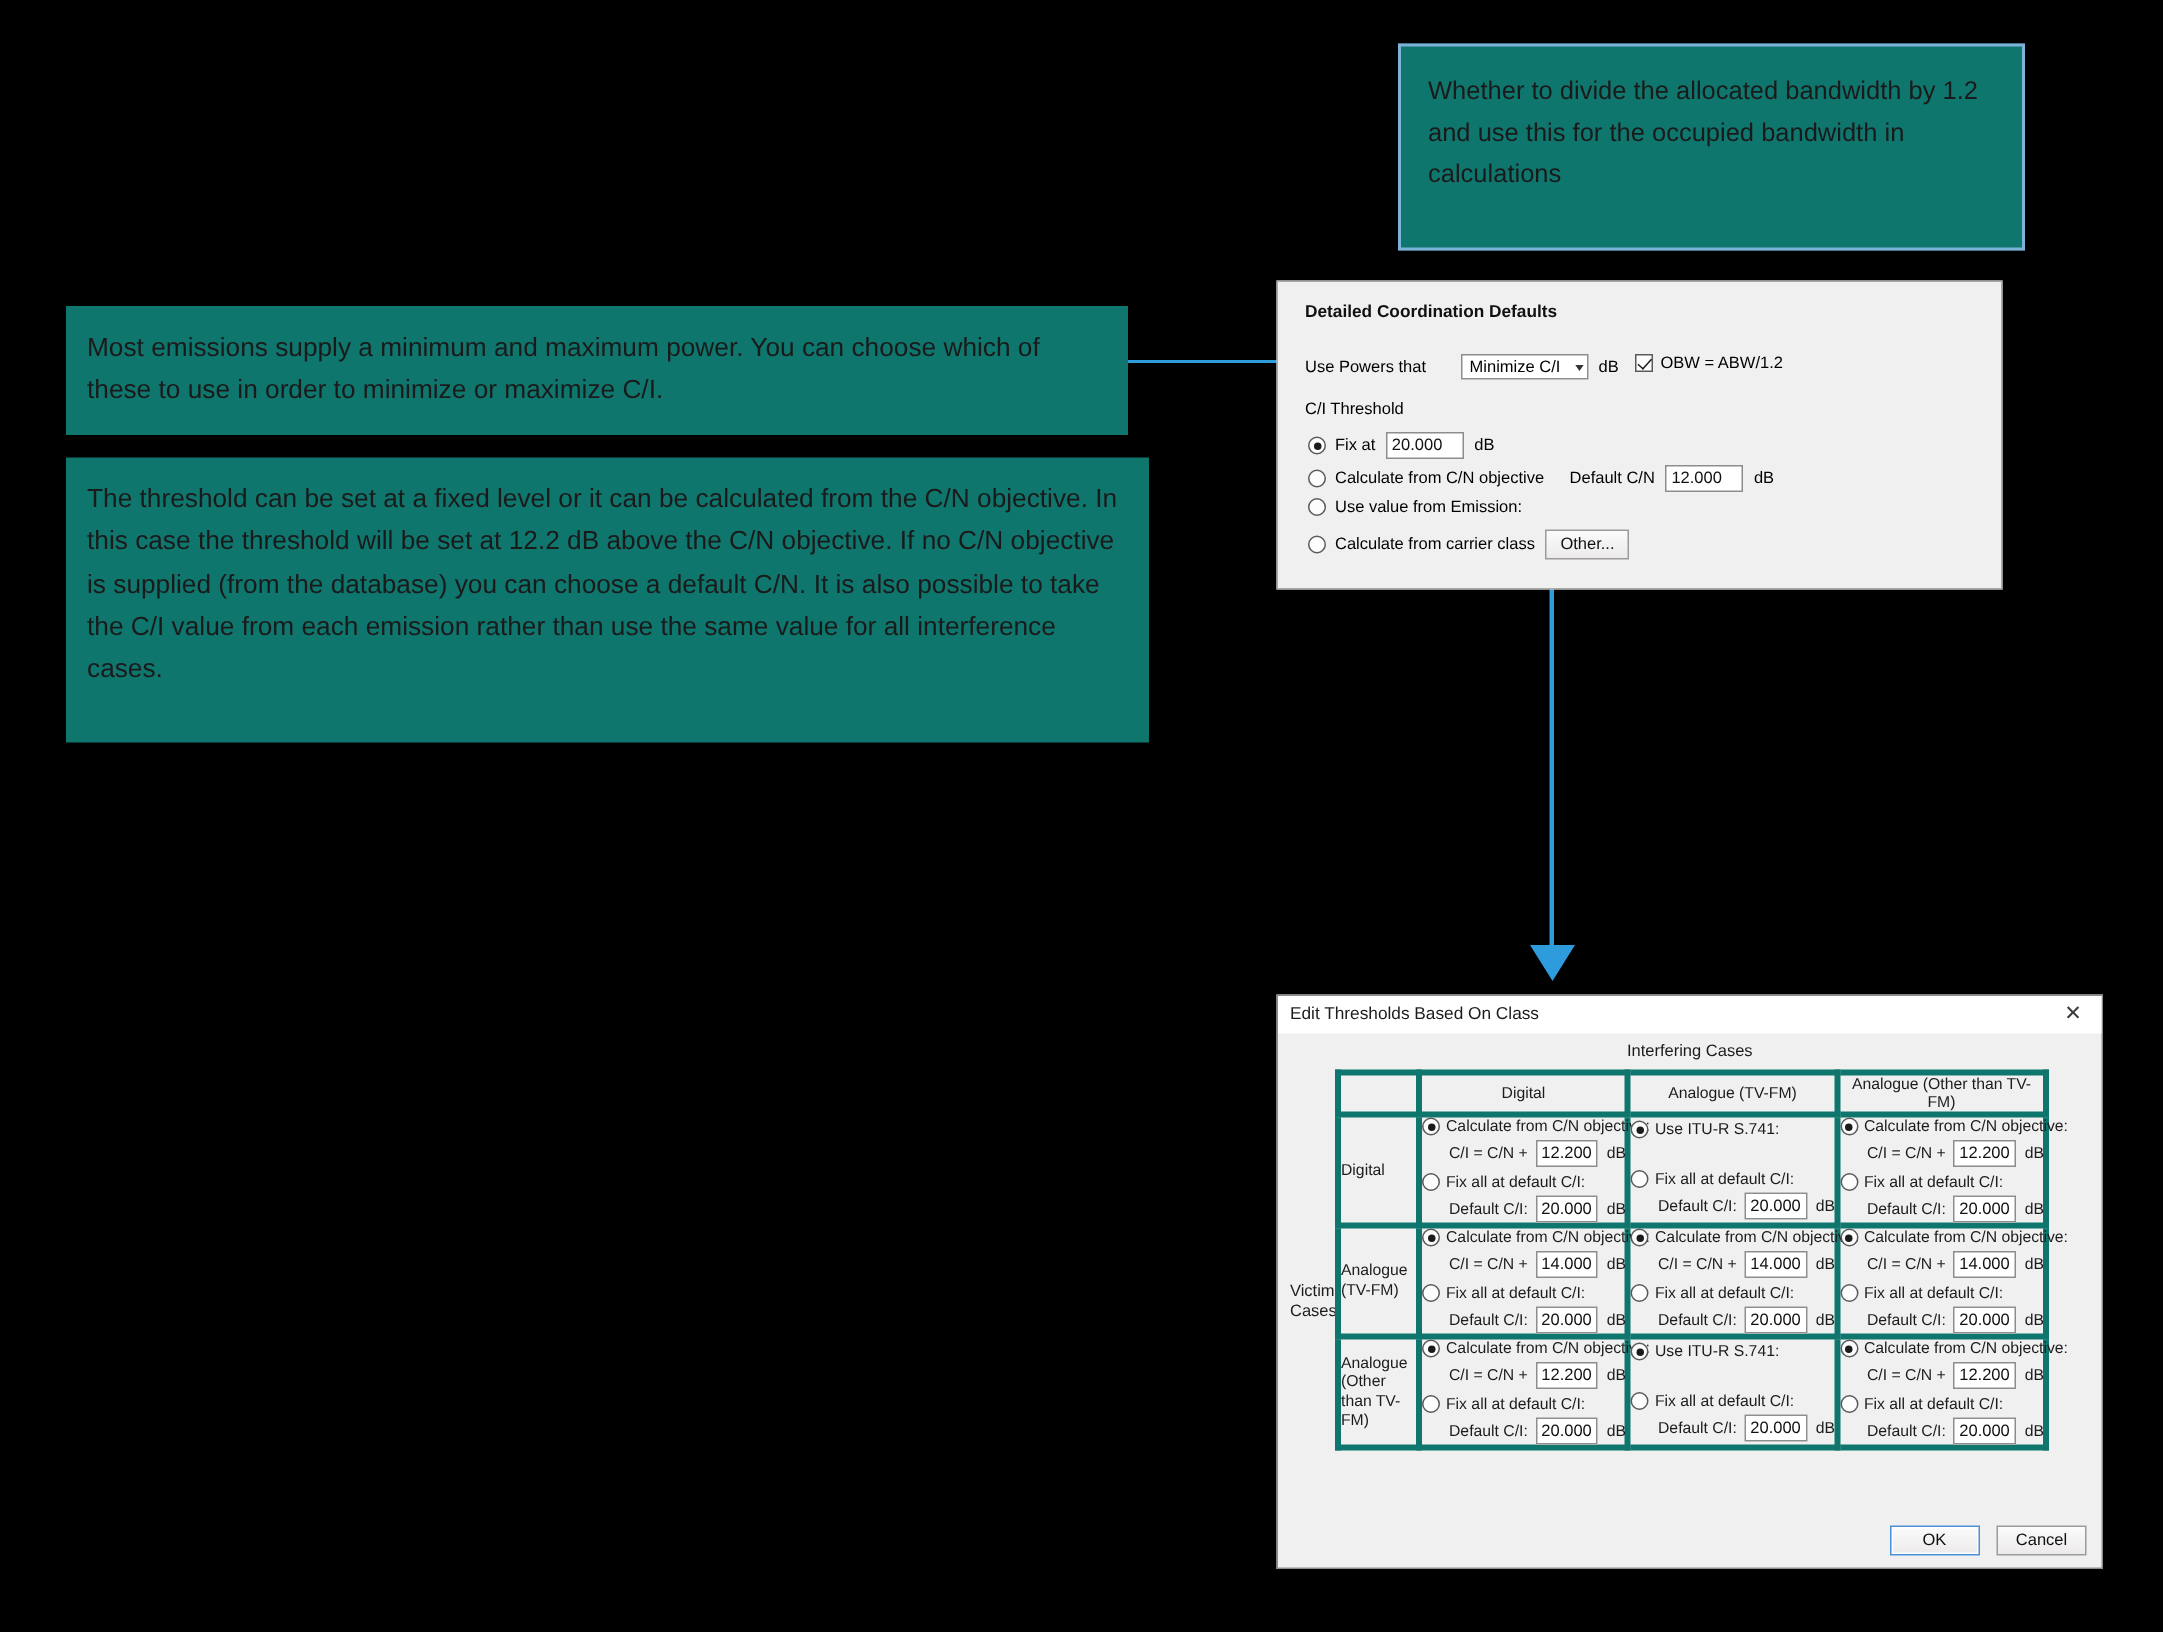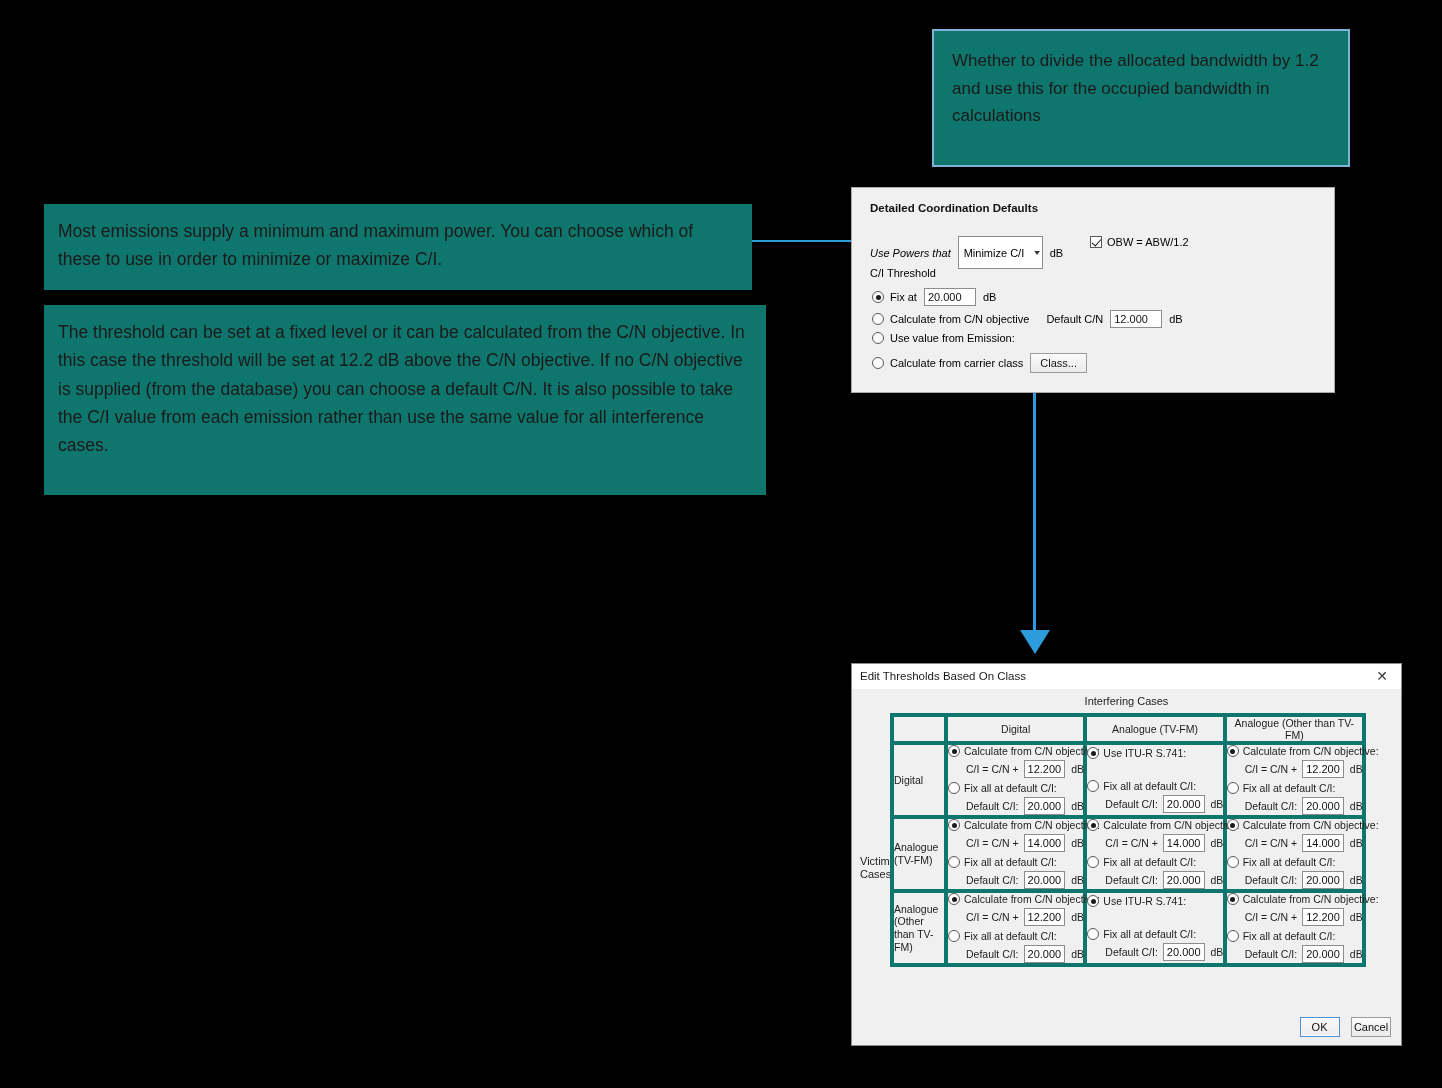--- a/index.html
+++ b/index.html
@@ -113,25 +113,25 @@
   .btn.focus { border:1px solid #4a90d9; box-shadow:inset 0 0 0 1px #ffffff; }
 
   
   #panel-coord { left:851px; top:187px; width:484px; height:206px; }
   #panel-coord .title {
     position:absolute; left:18px; top:14px;
     font-size:11.5px; font-weight:bold; color:#111;
   }
   .row { position:absolute; display:flex; align-items:center; }
   #row-powers { left:18px; top:48px; }
-  #row-powers .lbl { margin-right:7px;font-style:italic; }
+  #row-powers .lbl { margin-right:23px; }
   .combo {
     display:inline-flex; align-items:center;
     background:#ffffff; border:1px solid #8d8d8d;
-    height:33px; width:85px; padding:0 3px 0 5px;
+    height:17px; width:85px; padding:0 3px 0 5px;
     font-size:11px; justify-content:space-between;
   }
   .combo .caret { font-size:8px; color:#333; transform:scaleX(1.4); }
   #row-powers .unit { margin-left:7px; }
   #row-obw { left:238px; top:48px;align-items:center; }
   #row-obw .checkbox { margin-right:5px; }
 
   #lbl-ci-threshold { position:absolute; left:18px; top:79px; font-size:11px; }
 
   #row-fixat  { left:20px; top:100px; }
@@ -195,21 +195,21 @@
 
   .optline { display:flex; align-items:center; font-size:10.5px; white-space:nowrap; }
   .optline .radio { margin-right:4px; }
   .valline { display:flex; align-items:center; margin:3px 0 0 18px; font-size:10.5px; white-space:nowrap; }
   .valline .k { margin-right:5px; }
   .valline .tfield { width:46px; }
   .valline .u { margin-left:6px; }
   .spacer { height:17px; }
 
   #dlg-footer { position:absolute; right:10px; bottom:8px; }
-  #dlg-footer .btn { width:40px; margin-left:7px; padding:3px 0; }
+  #dlg-footer .btn { width:60px; margin-left:7px; padding:3px 0; }
 </style>
 </head>
 <body>
 
 <div class="callout bordered" id="callout-obw">
   <p>Whether to divide the allocated bandwidth by 1.2 and use this for the occupied bandwidth in calculations</p>
 </div>
 
 <div class="callout" id="callout-powers">
   <p>Most emissions supply a minimum and maximum power. You can choose which of these to use in order to minimize or maximize C/I.</p>
@@ -265,21 +265,21 @@
 
   <div class="row" id="row-emis">
     <span class="radio"></span>
     <span>Use value from Emission:</span>
   </div>
 
   <div class="row" id="row-class">
     <span class="radio"></span>
     <span>Calculate from carrier class</span>
     <span class="gap"></span>
-    <span class="btn">Class...</span>
+    <span class="btn">Other...</span>
   </div>
 </div>
 
 <div id="dlg-thresholds">
   <div id="lbl-interfering">Interfering Cases</div>
 
   <div id="dlg-titlebar">
     <div id="dlg-title">Edit Thresholds Based On Class</div>
     <div id="dlg-close">✕</div>
   </div>

